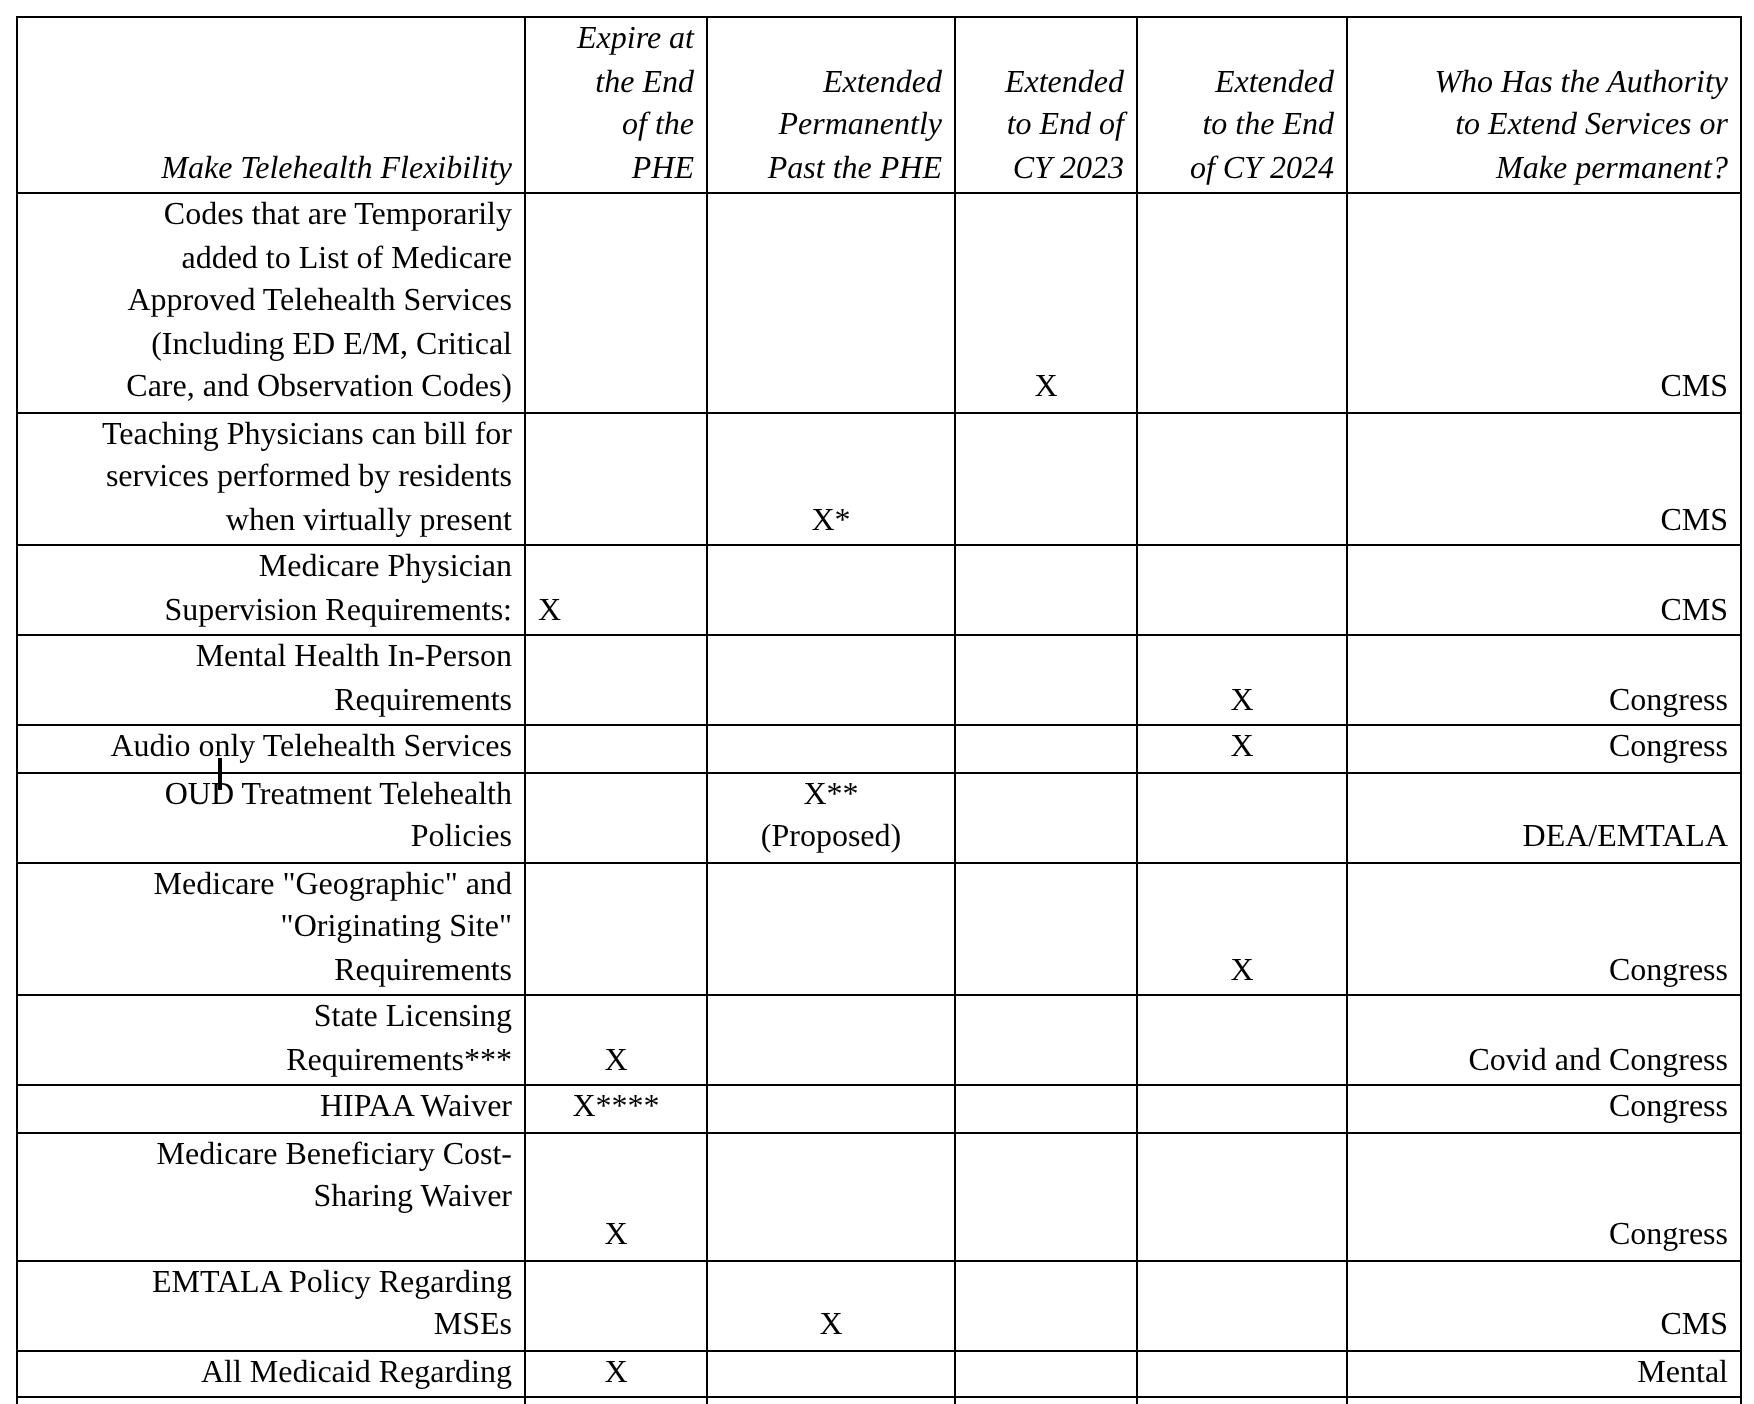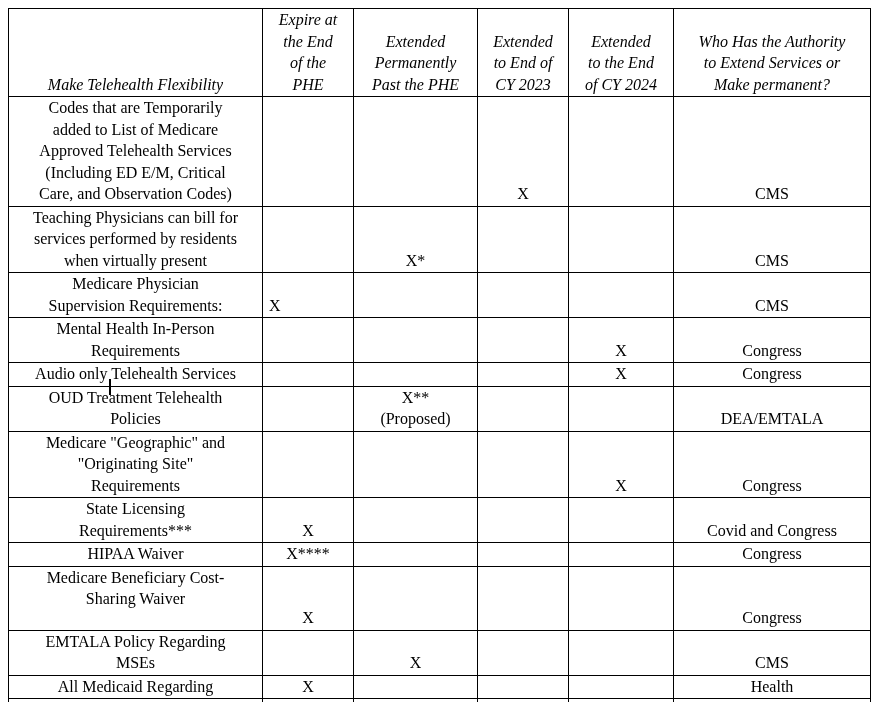--- a/index.html
+++ b/index.html
@@ -21,27 +21,27 @@
   }
   .doc-table td,.doc-table th{
     border:1.5px solid #000000;
     padding:0 6px 1px 6px;
     white-space:pre-line;
     overflow:hidden;
   }
   .doc-table th{
     font-style:italic;
     font-weight:normal;
-    text-align:center;
+    text-align:right;
     vertical-align:bottom;
   }
-  .lbl{vertical-align:top;text-align:center;}
+  .lbl{vertical-align:top;text-align:right;}
   .mark{vertical-align:bottom;text-align:center;}
   .mark.mark-left{text-align:left;}
-  .auth{vertical-align:bottom;text-align:center;}
+  .auth{vertical-align:bottom;text-align:right;}
   .text-cursor{
     position:absolute;
     left:109px;top:379px;
     width:1.5px;height:16px;
     background:#000000;
   }
 </style>
 </head>
 <body>
 
@@ -191,21 +191,21 @@
       <td class="mark"></td>
       <td class="auth">CMS</td>
     </tr>
 
     <tr style="height:21px">
       <td class="lbl">All Medicaid Regarding</td>
       <td class="mark">X</td>
       <td class="mark"></td>
       <td class="mark"></td>
       <td class="mark"></td>
-      <td class="auth">Health</td>
+      <td class="auth">Mental</td>
     </tr>
 
     <tr style="height:22px">
       <td class="lbl">All Private Insurer Policies</td>
       <td class="mark">X</td>
       <td class="mark"></td>
       <td class="mark"></td>
       <td class="mark"></td>
       <td class="auth">Private Insurers</td>
     </tr>

